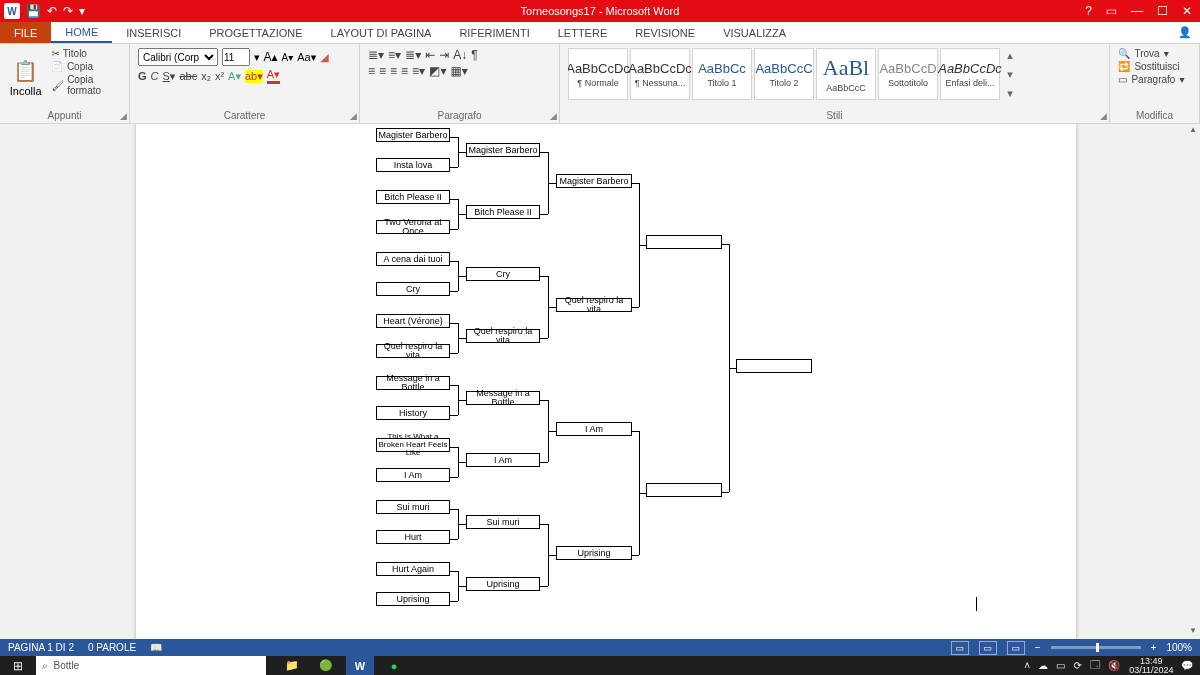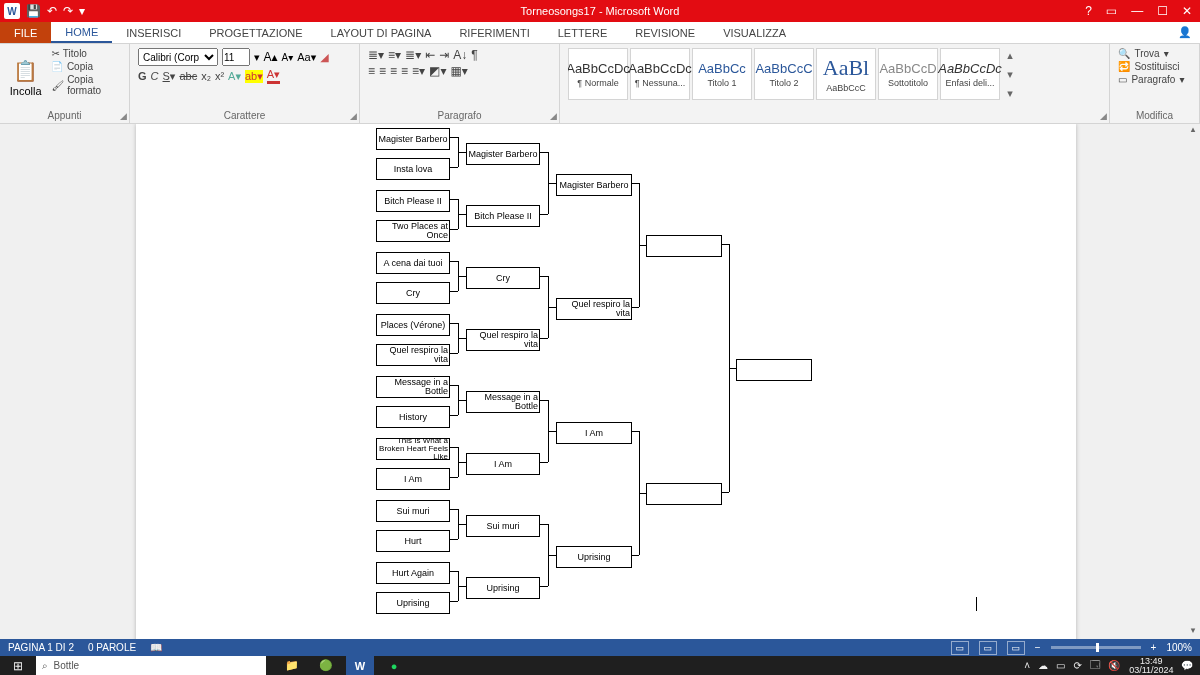--- a/index.html
+++ b/index.html
@@ -49,21 +49,21 @@
   
   .docarea { position: absolute; top:124px; bottom:36px; left:0; right:0; background:#f0f0f0; display:flex; overflow:hidden;}
   .left-ruler { width:130px; background:#f0f0f0;}
   .page { margin-left:6px; width:940px; background:#fff; box-shadow:0 0 4px rgba(0,0,0,0.25); position:relative; height:600px;}
   .scrollbar { position:absolute; right:0; top:124px; bottom:36px; width:14px; background:#f0f0f0;}
   .scroll-thumb-up { position:absolute; top:0; width:100%; height:14px; text-align:center; font-size:9px; color:#666;}
   .scroll-thumb-down { position:absolute; bottom:0; width:100%; height:14px; text-align:center; font-size:9px; color:#666;}
 
   
   .bracket { position:relative; margin-left:240px; margin-top:4px; font-size:9px; color:#000;}
-  .box { border:1px solid #000; background:#fff; width:74px; height:22px; display:flex; align-items:center; justify-content:center; text-align:right; line-height:1; padding:0 1px;}
+  .box { border:1px solid #000; background:#fff; width:74px; height:14px; display:flex; align-items:center; justify-content:center; text-align:center; line-height:1; padding:0 1px;}
   .box.small { font-size:8px; }
   .hline { position:absolute; height:1px; background:#000;}
   .vline { position:absolute; width:1px; background:#000;}
   .cursor { position:absolute; width:1px; height:14px; background:#000;}
   
   
   .statusbar { position:absolute; bottom:19px; left:0; right:0; height:17px; background:#2b579a; color:#fff; display:flex; align-items:center; font-size:10px; padding:0 8px; gap:14px;}
   .statusbar .right { margin-left:auto; display:flex; align-items:center; gap:10px;}
   .statusbar .viewbtn { width:18px; height:14px; border:1px solid rgba(255,255,255,0.5); display:flex; align-items:center; justify-content:center; font-size:9px;}
   .zoom-slider { width:90px; height:3px; background:rgba(255,255,255,0.4); position:relative;}
@@ -220,20 +220,21 @@
       <div class="style-box">
           <div class="prev" style="font-style:italic">AaBbCcDc</div>
           <div>Enfasi deli...</div>
         </div>
       <div class="style-more">
           <span>▴</span>
           <span>▾</span>
           <span>▾</span>
         </div>
     </div>
+    <div class="group-label">Stili</div>
     <div class="corner">◢</div>
   </div>
 
   <div class="group edit-group">
     <div class="rows">
       <div>
           <span>🔍</span>
           <span>Trova</span>
           <span>▾</span>
         </div>
@@ -254,27 +255,27 @@
 <div class="docarea">
   <div class="left-ruler"></div>
   <div class="page">
     <div class="bracket" id="bracket">
         <div class="box" style="position: absolute; left: 0px; top: 0px; width: 74px;">Magister Barbero</div>
         <div class="hline" style="left: 74px; top: 9px; width: 8px;"></div>
         <div class="box" style="position: absolute; left: 0px; top: 30px; width: 74px;">Insta lova</div>
         <div class="hline" style="left: 74px; top: 39px; width: 8px;"></div>
         <div class="box" style="position: absolute; left: 0px; top: 62px; width: 74px;">Bitch Please II</div>
         <div class="hline" style="left: 74px; top: 71px; width: 8px;"></div>
-        <div class="box" style="position: absolute; left: 0px; top: 92px; width: 74px;">Two Places at Once</div>
+        <div class="box" style="position: absolute; left: 0px; top: 92px; width: 74px;">Two Verona at Once</div>
         <div class="hline" style="left: 74px; top: 101px; width: 8px;"></div>
         <div class="box" style="position: absolute; left: 0px; top: 124px; width: 74px;">A cena dai tuoi</div>
         <div class="hline" style="left: 74px; top: 133px; width: 8px;"></div>
         <div class="box" style="position: absolute; left: 0px; top: 154px; width: 74px;">Cry</div>
         <div class="hline" style="left: 74px; top: 163px; width: 8px;"></div>
-        <div class="box" style="position: absolute; left: 0px; top: 186px; width: 74px;">Places (Vérone)</div>
+        <div class="box" style="position: absolute; left: 0px; top: 186px; width: 74px;">Heart (Vérone)</div>
         <div class="hline" style="left: 74px; top: 195px; width: 8px;"></div>
         <div class="box" style="position: absolute; left: 0px; top: 216px; width: 74px;">Quel respiro la vita</div>
         <div class="hline" style="left: 74px; top: 225px; width: 8px;"></div>
         <div class="box" style="position: absolute; left: 0px; top: 248px; width: 74px;">Message in a Bottle</div>
         <div class="hline" style="left: 74px; top: 257px; width: 8px;"></div>
         <div class="box" style="position: absolute; left: 0px; top: 278px; width: 74px;">History</div>
         <div class="hline" style="left: 74px; top: 287px; width: 8px;"></div>
         <div class="box small" style="position: absolute; left: 0px; top: 310px; width: 74px;">This Is What a Broken Heart Feels Like</div>
         <div class="hline" style="left: 74px; top: 319px; width: 8px;"></div>
         <div class="box" style="position: absolute; left: 0px; top: 340px; width: 74px;">I Am</div>

